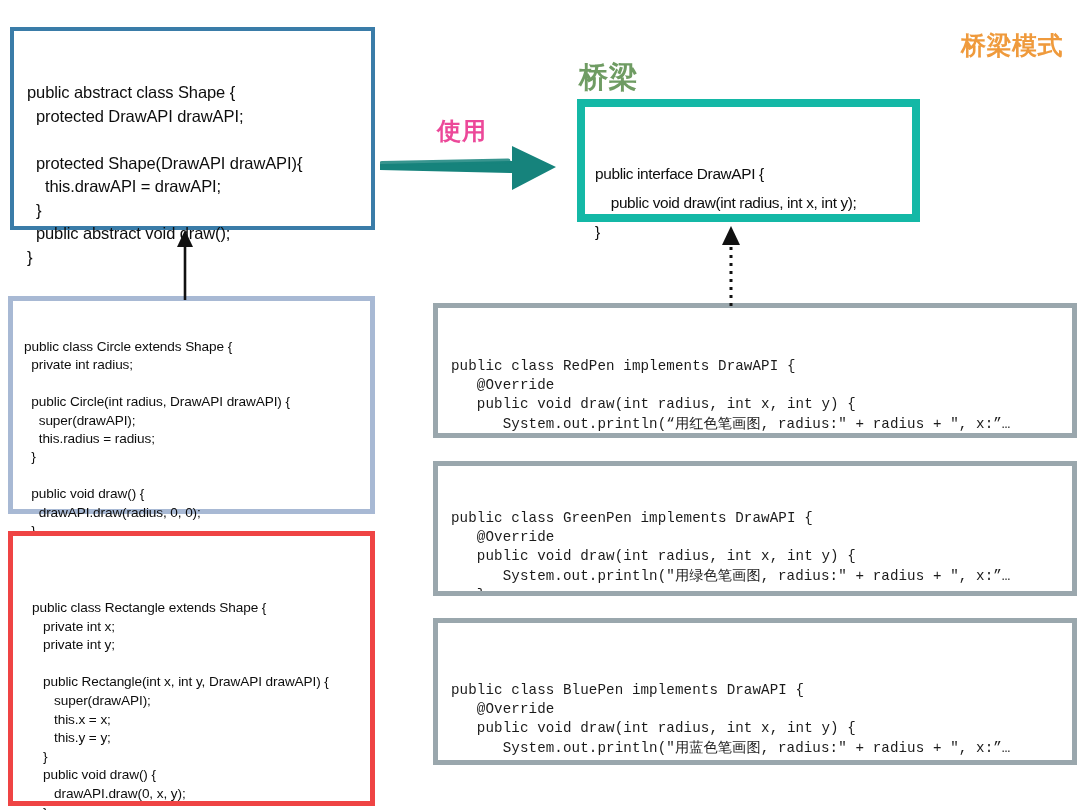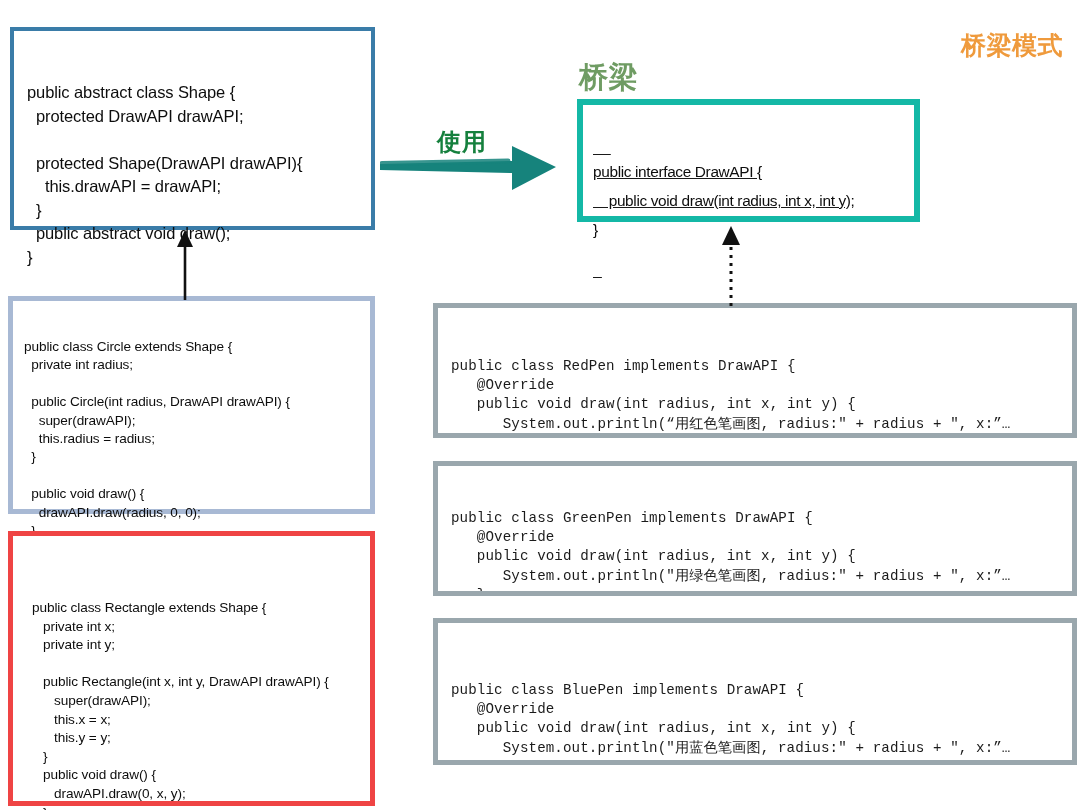--- a/index.html
+++ b/index.html
@@ -83,23 +83,22 @@
     color: #0d0d0d;
     letter-spacing: -0.1px;
   }
 
   
   .box-drawapi {
     left: 577px;
     top: 99px;
     width: 343px;
     height: 123px;
-    border: 6px solid #14b8a6;
+    border: 8px solid #14b8a6;
     padding: 16px 0 0 10px;
-    text-decoration: underline;
   }
   .box-drawapi .code {
     font-family: "Liberation Sans", sans-serif;
     font-size: 15.4px;
     line-height: 29px;
     color: #0d0d0d;
     letter-spacing: -0.35px;
   }
 
   
@@ -138,23 +137,23 @@
   }
   .label-bridge {
     left: 579px;
     top: 58px;
     font-size: 29px;
     color: #6f9c63;
     letter-spacing: 0.5px;
   }
   .label-uses {
     left: 437px;
-    top: 126px;
+    top: 115px;
     font-size: 24px;
-    color: #15803d;
+    color: #ec4899;
     letter-spacing: 1px;
   }
 
   
   .conn { position: absolute; }
   .conn-uses-arrow  { left: 380px; top: 140px; }
   .conn-inherit     { left: 160px; top: 228px; }
   .conn-implement   { left: 706px; top: 222px; }
 </style>
 </head>

